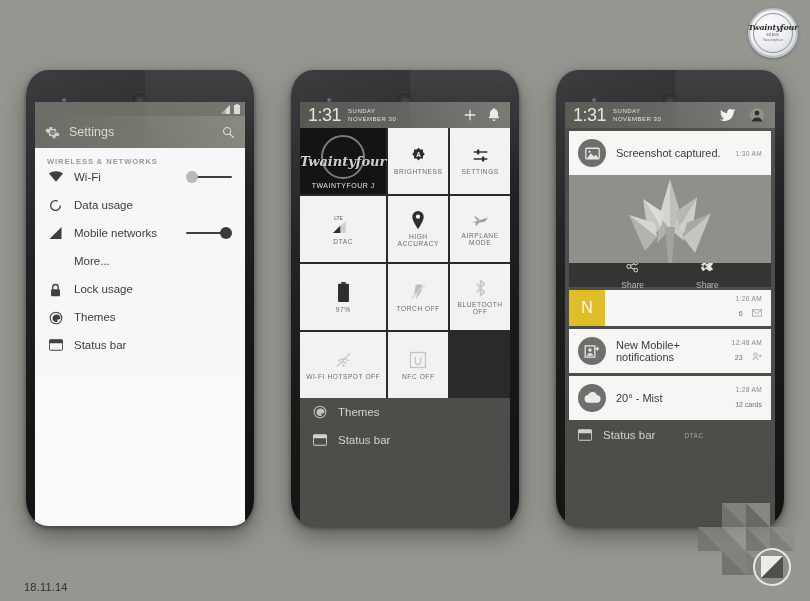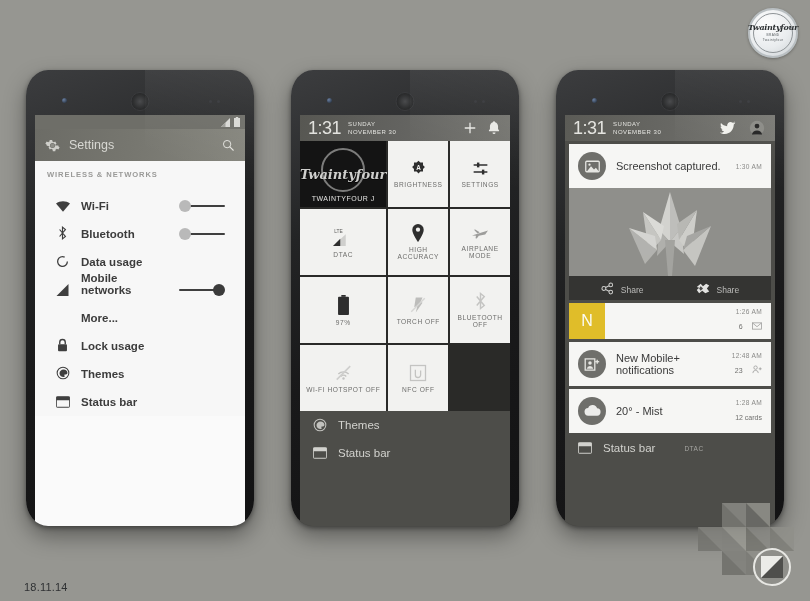--- a/index.html
+++ b/index.html
@@ -84,21 +84,21 @@
   }
   .phone .sensors {
     position: absolute; top: 30px; right: 34px;
     display: flex; gap: 5px;
   }
   .phone .sensors i {
     width: 3px; height: 3px; border-radius: 50%;
     background: #35363a; display: block;
   }
   .phone .screen {
-    position: absolute; left: 9px; right: 9px; top: 45px;
+    position: absolute; left: 9px; right: 9px; top: 32px;
     height: 465px;
     background: #fafafa;
     overflow: hidden;
   }
 
   
   .statusbar {
     height: 14px; background: #6e6e68;
     display: flex; align-items: center;
     justify-content: flex-end; padding-right: 5px; gap: 4px;
@@ -114,22 +114,22 @@
   }
   .set-header .title {
     color: #d8d8d3; font-size: 12.5px; flex: 1;
   }
   .set-list { background: #f7f7f7; }
   .set-section {
     font-size: 7.6px; letter-spacing: .9px; font-weight: bold;
     color: #9a9a98; padding: 9px 12px 5px 12px;
   }
   .set-row {
-    display: flex; align-items: flex-end;
-    padding: 0 20px; height: 28px; gap: 11px; font-weight: bold;
+    display: flex; align-items: flex-start;
+    padding: 0 13px; height: 28px; gap: 11px;
   }
   .set-row .lbl { font-size: 11.5px; color: #3c3c3c; flex: 1; }
   .set-row .ico { width: 15px; display:flex; align-items:center; justify-content:center; }
   .set-row .indent { width: 15px; }
   
   .slider { width: 46px; height: 12px; position: relative; }
   .slider .track {
     position: absolute; top: 5px; left: 0; right: 0; height: 2px;
     background: #555; border-radius: 2px;
   }
@@ -220,21 +220,21 @@
   }
   .nt-title { font-size: 11px; color: #3a3a3a; flex: 1; }
   .nt-meta { text-align: right; }
   .nt-time { font-size: 6.6px; color: #8a8a88; letter-spacing: .3px; display: block; }
   .nt-count { font-size: 7px; color: #6f6f6d; display: inline-block; margin-top: 5px; }
   .nt-photo { height: 88px; background: #8f8f8b; position: relative; overflow: hidden; }
   .nt-actions {
     display: flex; align-items: center; justify-content: center; gap: 52px;
     height: 24px; background: #343432; margin: 0 4px;
   }
-  .nt-actions .act { display: flex; align-items: flex-end; gap: 7px; }
+  .nt-actions .act { display: flex; align-items: center; gap: 7px; flex-direction: column; }
   .nt-actions .act span { font-size: 8.5px; color: #bcbcba; }
   .nt-ycard { display: flex; margin: 3px 4px 0 4px; background: #f6f6f4; }
   .nt-ytile {
     width: 36px; background: #e0bd29; display: flex;
     align-items: center; justify-content: center;
     font-size: 16px; color: #fbfbf5; font-weight: 300;
   }
   .nt-ybody { flex: 1; padding: 5px 9px 6px 9px; text-align: right; }
   .nt-under {
     flex: 1; background: #4d4d49; position: relative;
@@ -304,32 +304,20 @@
                 <path fill="#3f3f3f" d="M12 18l12-14C20.5 1.4 16.4 0 12 0S3.5 1.4 0 4l12 14z"></path>
               </svg>
           </span>
           <span class="lbl">Wi-Fi</span>
           <span class="slider off">
               <i class="track"></i>
               <i class="knob"></i>
             </span>
         </div>
 
-        <div class="set-row">
-          <span class="ico">
-            <svg width="11" height="14" viewBox="0 0 16 24">
-                <path fill="none" stroke="#3f3f3f" stroke-width="2" d="M3 6l10 12L8 22V2l5 4L3 18"></path>
-              </svg>
-          </span>
-          <span class="lbl">Bluetooth</span>
-          <span class="slider off">
-              <i class="track"></i>
-              <i class="knob"></i>
-            </span>
-        </div>
 
         <div class="set-row">
           <span class="ico">
             <svg width="13" height="13" viewBox="0 0 24 24">
                 <path fill="none" stroke="#3f3f3f" stroke-width="2.4" d="M21 12a9 9 0 11-5-8.05"></path>
               </svg>
           </span>
           <span class="lbl">Data usage</span>
         </div>
 

